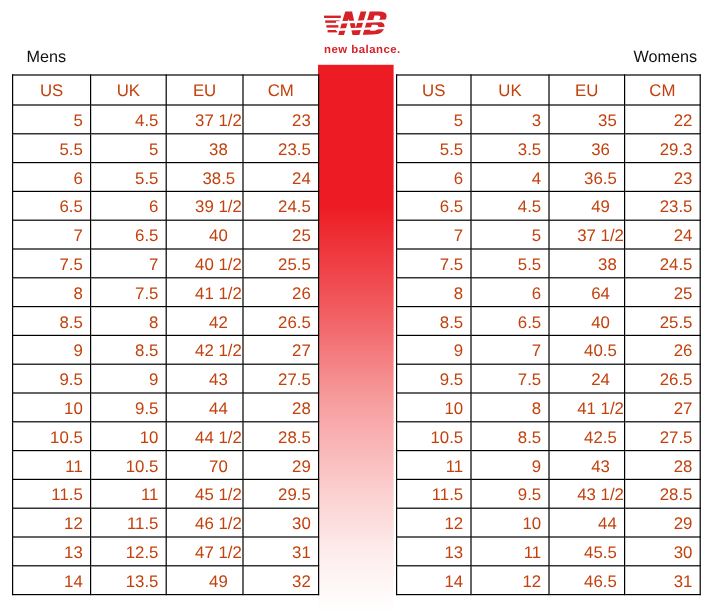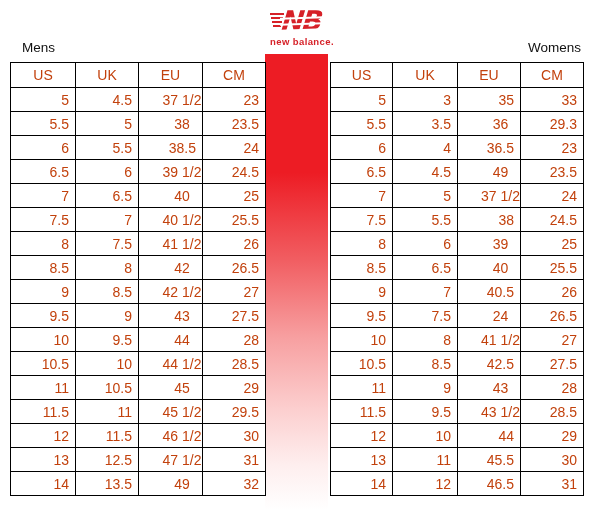--- a/index.html
+++ b/index.html
@@ -165,21 +165,21 @@
         </tr>
         <tr>
           <td class="num">10.5</td>
           <td class="num">10</td>
           <td class="eu-text">44 1/2</td>
           <td class="num">28.5</td>
         </tr>
         <tr>
           <td class="num">11</td>
           <td class="num">10.5</td>
-          <td class="eu-text">45</td>
+          <td class="eu-text">70</td>
           <td class="num">29</td>
         </tr>
         <tr>
           <td class="num">11.5</td>
           <td class="num">11</td>
           <td class="eu-text">45 1/2</td>
           <td class="num">29.5</td>
         </tr>
         <tr>
           <td class="num">12</td>
@@ -215,21 +215,21 @@
           <th>UK</th>
           <th>EU</th>
           <th>CM</th>
         </tr>
       </thead>
       <tbody>
         <tr>
           <td class="num">5</td>
           <td class="num">3</td>
           <td class="num">35</td>
-          <td class="num">33</td>
+          <td class="num">22</td>
         </tr>
         <tr>
           <td class="num">5.5</td>
           <td class="num">3.5</td>
           <td class="eu-text">36</td>
           <td class="num">29.3</td>
         </tr>
         <tr>
           <td class="num">6</td>
           <td class="num">4</td>
@@ -250,21 +250,21 @@
         </tr>
         <tr>
           <td class="num">7.5</td>
           <td class="num">5.5</td>
           <td class="num">38</td>
           <td class="num">24.5</td>
         </tr>
         <tr>
           <td class="num">8</td>
           <td class="num">6</td>
-          <td class="eu-text">39</td>
+          <td class="eu-text">64</td>
           <td class="num">25</td>
         </tr>
         <tr>
           <td class="num">8.5</td>
           <td class="num">6.5</td>
           <td class="eu-text">40</td>
           <td class="num">25.5</td>
         </tr>
         <tr>
           <td class="num">9</td>

